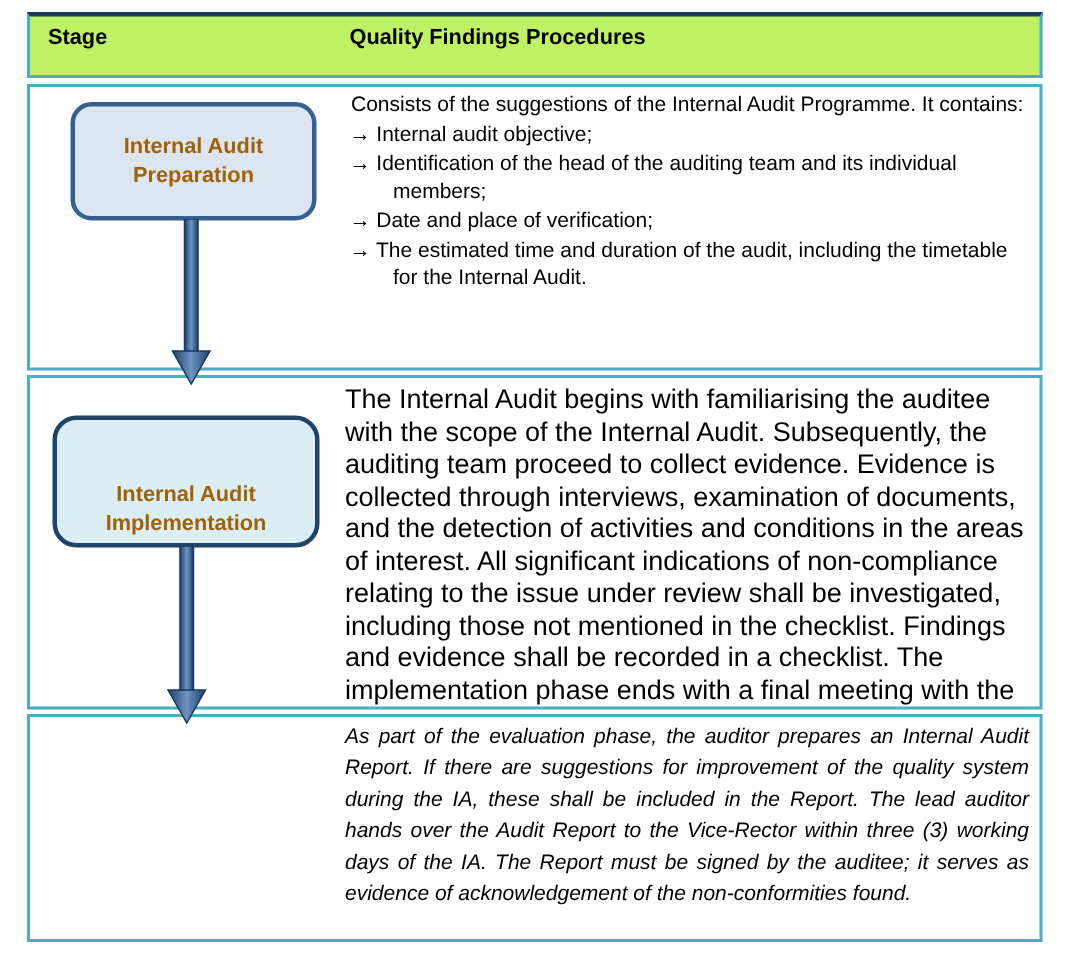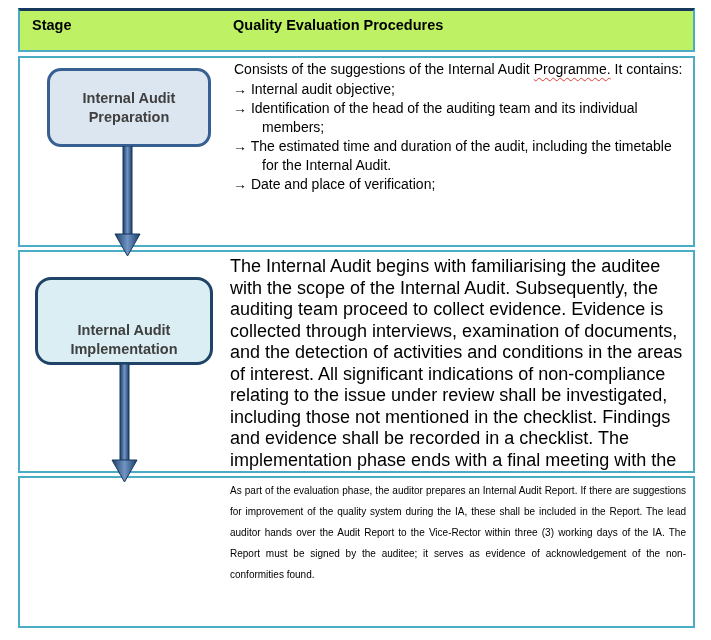--- a/index.html
+++ b/index.html
@@ -42,21 +42,21 @@
   .row2 { top:250px; height:223px; }
   .row3 { top:476px; height:152px; }
 
   
   .stage-box {
     position:absolute;
     box-sizing:border-box;
     display:flex; align-items:center; justify-content:center;
     text-align:center;
     font-weight:bold;
-    color:#404040;
+    color:#a16207;
     line-height:19px;
   }
   .stage-box .label { display:inline-block; }
   .b1 {
     left:27px; top:10px; width:164px; height:79px;
     background:#DCE6F1; border:3.5px solid #376092; border-radius:14px;
     font-size:14.5px;
   }
   .b1 .label { max-width:112px; }
   .b2 {
@@ -73,53 +73,52 @@
   .b3 .label { max-width:126px; }
 
   
   .content {
     position:absolute; left:210px; right:7px; top:0;
   }
   .row1 .content { padding-top:2px; font-size:14px; line-height:18.5px; }
   .row1 .intro   { text-indent:4px; }
   .row1 .bullet  { padding-left:32px; text-indent:-29px; margin-top:1px; }
   .row2 .content { padding-top:4px; font-size:18px; line-height:21.5px; }
-  .row3 .content { padding-top:2px; font-size:10px; line-height:21px; text-align:justify; }
+  .row3 .content { padding-top:2px; font-size:14px; line-height:21px; text-align:justify;font-style:italic; }
 
   .misspelled {
-    text-decoration:underline;
     text-decoration-style:wavy;
     text-decoration-color:#E53935;
     text-decoration-thickness:1px;
     text-underline-offset:3px;
   }
 
   
   .flow-arrow { position:absolute; z-index:5; }
   .arrow1 { left:114px; top:146px; }
   .arrow2 { left:111px; top:364px; }
 </style>
 </head>
 <body>
 
 <div class="header-row">
   <span class="col1">Stage</span>
-  <span class="col2">Quality Evaluation Procedures</span>
+  <span class="col2">Quality Findings Procedures</span>
 </div>
 
 <div class="row row1">
   <div class="stage-box b1">
     <span class="label">Internal Audit Preparation</span>
   </div>
   <div class="content">
     <div class="intro"><span>Consists of the suggestions of the Internal Audit </span><span class="misspelled">Programme.</span><span> It contains:</span></div>
     <div class="bullet"><span>→</span> <span>Internal audit objective;</span></div>
     <div class="bullet"><span>→</span> <span>Identification of the head of the auditing team and its individual members;</span></div>
+    <div class="bullet"><span>→</span> <span>Date and place of verification;</span></div>
     <div class="bullet"><span>→</span> <span>The estimated time and duration of the audit, including the timetable for the Internal Audit.</span></div>
-    <div class="bullet"><span>→</span> <span>Date and place of verification;</span></div>
   </div>
 </div>
 
 <div class="row row2">
   <div class="stage-box b2">
     <span class="label">Internal Audit Implementation</span>
   </div>
   <div class="content">
     <div class="para">The Internal Audit begins with familiarising the auditee with the scope of the Internal Audit. Subsequently, the auditing team proceed to collect evidence. Evidence is collected through interviews, examination of documents, and the detection of activities and conditions in the areas of interest. All significant indications of non-compliance relating to the issue under review shall be investigated, including those not mentioned in the checklist. Findings and evidence shall be recorded in a checklist. The implementation phase ends with a final meeting with the auditee, the purpose of which is to inform the auditee of the non-conformities identified.</div>
   </div>

